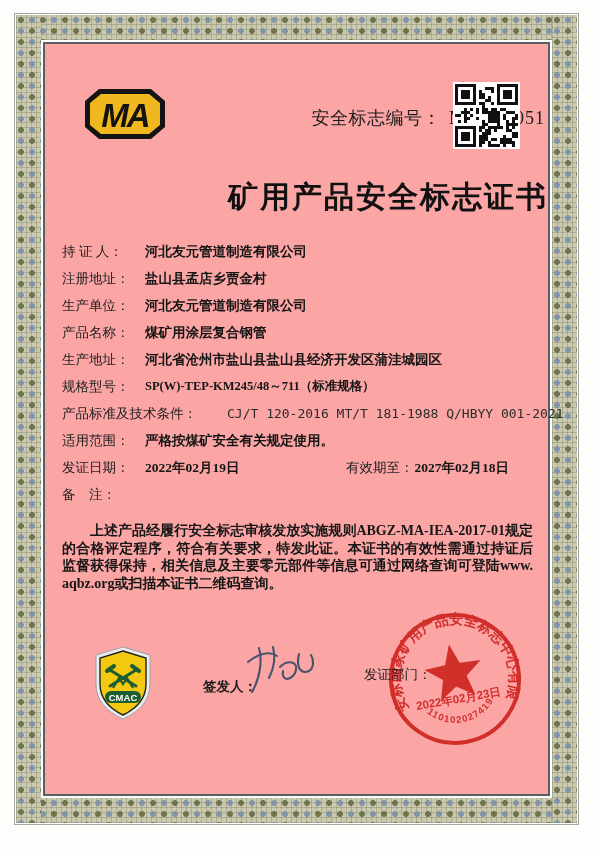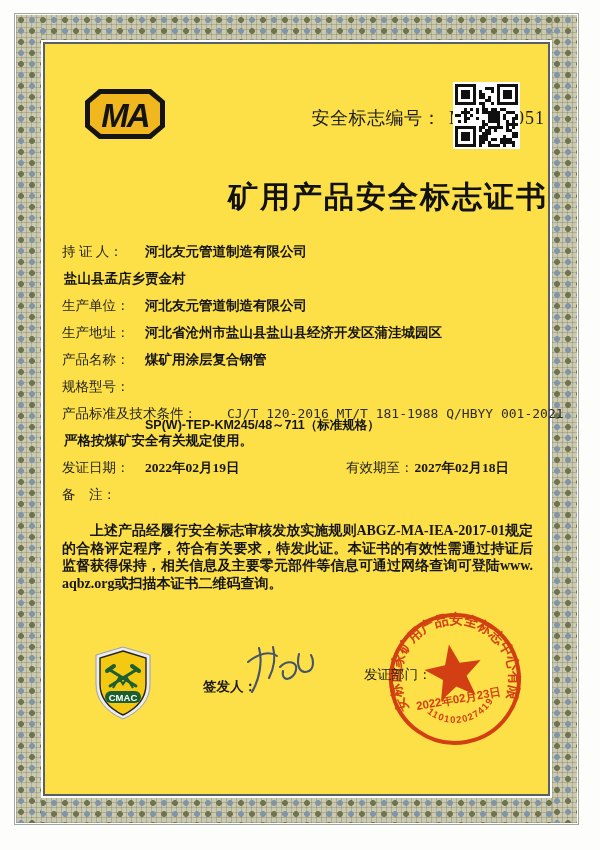--- a/index.html
+++ b/index.html
@@ -17,37 +17,37 @@
       radial-gradient(circle at 16px 5px, #8095a8 2.6px, rgba(0,0,0,0) 3.2px),
       radial-gradient(circle at 5px 16px, #8095a8 2.6px, rgba(0,0,0,0) 3.2px),
       repeating-linear-gradient(0deg, rgba(60,66,49,.20) 0 1px, rgba(0,0,0,0) 1px 5px),
       repeating-linear-gradient(90deg, rgba(60,66,49,.20) 0 1px, rgba(0,0,0,0) 1px 5px);
     background-size:22px 22px,22px 22px,22px 22px,22px 22px,auto,auto;}
   .band-top{left:16px;top:15px;right:23px;height:25px;}
   .band-bottom{left:16px;bottom:27px;right:23px;height:25px;}
   .band-left{left:16px;top:15px;bottom:27px;width:25px;}
   .band-right{right:23px;top:15px;bottom:27px;width:25px;}
   .inner-line{position:absolute;left:43px;top:42px;right:50px;bottom:54px;border:2px solid #595f66;background:#fff;}
-  .paper{position:absolute;left:45px;top:44px;right:52px;bottom:56px;background:#fde047;}
+  .paper{position:absolute;left:45px;top:44px;right:52px;bottom:56px;background:#fca5a5;}
 
   
   .ma-logo{position:absolute;left:33px;top:42px;width:94px;height:56px;}
   .serial{position:absolute;left:30px;right:3px;top:62px;text-align:right;font-size:18px;letter-spacing:.5px;}
   .serial .val{margin-left:8px;font-family:"Liberation Serif",serif;letter-spacing:1px;}
   .qr{position:absolute;left:408px;top:38px;width:67px;height:67px;background:#fff;}
   .title{position:absolute;left:0;right:0;top:133px;text-align:right;
     font-size:30px;font-weight:bold;letter-spacing:2px;color:#111;}
 
   
   .rows{position:absolute;left:17px;right:10px;top:194px;}
   .row{display:flex;align-items:flex-start;height:27px;line-height:27px;font-size:13.5px;white-space:nowrap;}
   .row .lbl{flex:none;min-width:81px;color:#222;}
   .row .val{margin-left:2px;font-weight:bold;color:#151515;}
   .row.std .val{margin-left:30px;font-family:"DejaVu Sans Mono","Liberation Mono",monospace;font-weight:normal;font-size:13px;color:#2c2c2c;}
-  .row.spec .val{font-family:Liberation Sans, sans-serif;font-size:12.5px;margin-top:39px;}
+  .row.spec .val{font-family:Liberation Serif, serif;font-size:12.5px;}
   .row.dates .val1{margin-left:2px;font-weight:bold;width:157px;}
   .row.dates .lbl2{flex:none;color:#222;margin-left:44px;}
   .row.dates .val2{margin-left:1px;font-weight:bold;}
 
   
   .statement{position:absolute;left:17px;right:15px;top:478px;
     font-size:14px;font-weight:bold;line-height:17.5px;text-align:justify;
     text-indent:2em;word-break:break-all;color:#161616;}
 
   
@@ -93,43 +93,45 @@
   </svg>
 
   <div class="title">矿用产品安全标志证书</div>
 
   <div class="rows">
     <div class="row">
         <span class="lbl">持 证 人：</span>
         <span class="val">河北友元管道制造有限公司</span>
       </div>
     <div class="row">
+        <span class="lbl">注册地址：</span>
         <span class="val">盐山县孟店乡贾金村</span>
       </div>
     <div class="row">
         <span class="lbl">生产单位：</span>
         <span class="val">河北友元管道制造有限公司</span>
       </div>
     <div class="row">
+        <span class="lbl">产品名称：</span>
+        <span class="val">煤矿用涂层复合钢管</span>
+      </div>
+    <div class="row">
         <span class="lbl">生产地址：</span>
         <span class="val">河北省沧州市盐山县盐山县经济开发区蒲洼城园区</span>
-      </div>
-    <div class="row">
-        <span class="lbl">产品名称：</span>
-        <span class="val">煤矿用涂层复合钢管</span>
       </div>
     <div class="row spec">
         <span class="lbl">规格型号：</span>
         <span class="val">SP(W)-TEP-KM245/48～711（标准规格）</span>
       </div>
     <div class="row std">
         <span class="lbl">产品标准及技术条件：</span>
         <span class="val">CJ/T 120-2016 MT/T 181-1988 Q/HBYY 001-2021</span>
       </div>
     <div class="row">
+        <span class="lbl">适用范围：</span>
         <span class="val">严格按煤矿安全有关规定使用。</span>
       </div>
     <div class="row dates">
       <span class="lbl">发证日期：</span>
         <span class="val val1">2022年02月19日</span>
         <span class="lbl2">有效期至：</span>
         <span class="val val2">2027年02月18日</span>
     </div>
     <div class="row">
         <span class="lbl">备　注：</span>

